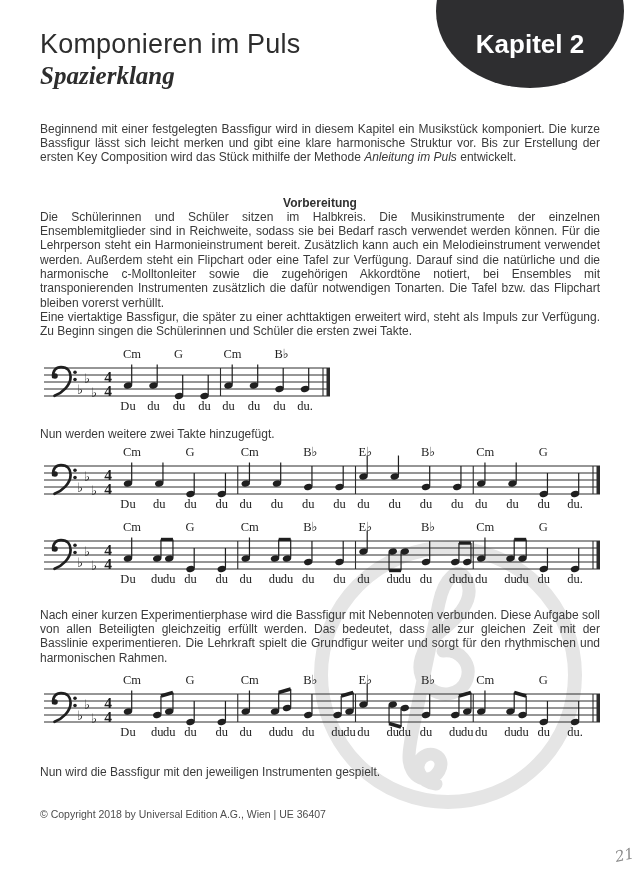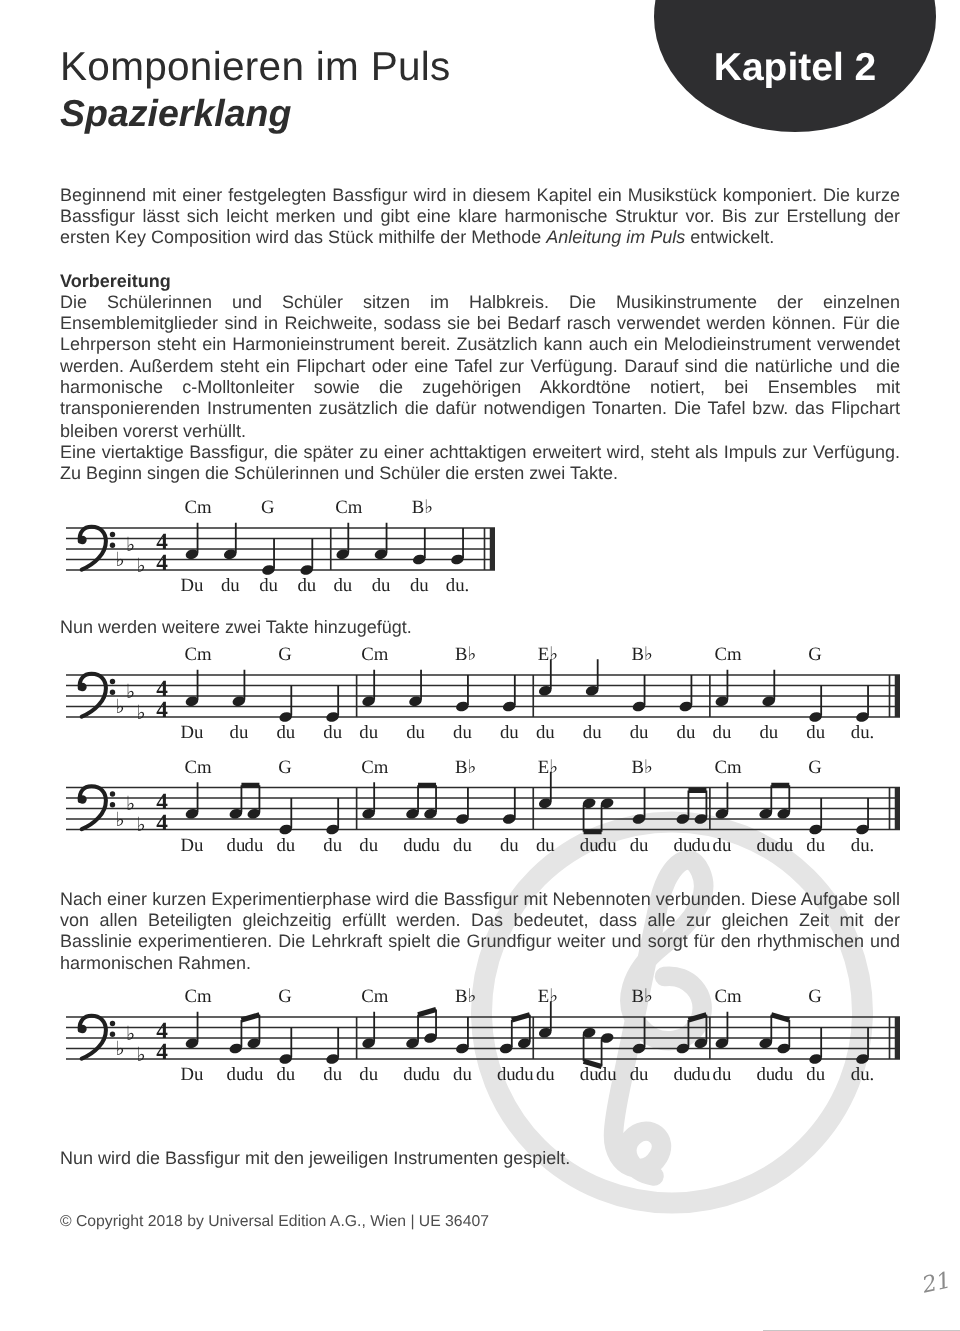--- a/index.html
+++ b/index.html
@@ -1,29 +1,29 @@
 <!DOCTYPE html>
 <html><head>
 <meta charset="utf-8">
 <style>
   html,body{margin:0;padding:0;background:#9a9a9a;}
   #page{position:relative;width:640px;height:887px;background:#ffffff;overflow:hidden;
         font-family:"Liberation Sans",sans-serif;color:#3a3a3a;}
   .content{position:relative;z-index:2;padding:0 40px;}
   .wm{position:absolute;z-index:1;left:305px;top:540px;pointer-events:none;}
   h1{font-size:27px;line-height:1.1;margin:30px 0 0 0;color:#2d2d2d;font-weight:normal;letter-spacing:.2px;}
-  .subtitle{font-size:25px;font-style:italic;font-weight:bold;color:#2d2d2d;margin-top:2px;}
+  .subtitle{font-size:25px;font-style:italic;font-weight:bold;color:#2d2d2d;margin-top:2px;font-family:Liberation Serif, serif;}
   .badge{position:absolute;z-index:3;left:436px;top:-66px;width:188px;height:154px;background:#2e2e30;
          border-radius:50%;display:flex;align-items:flex-end;justify-content:center;}
   .badge span{color:#ffffff;font-weight:bold;font-size:26px;margin-bottom:28px;}
   p{font-size:12px;line-height:14.3px;text-align:justify;margin:0;color:#3a3a3a;}
   p em{font-style:italic;}
   .h2{font-size:12px;font-weight:bold;color:#303030;margin:0;line-height:14.3px;}
   .mt-intro{margin-top:32px;}
-  .mt-vh{margin-top:14px;}
+  .mt-vh{margin-top:31px;text-align:center;}
   .mt-ih{margin-top:16px;}
   svg.staff{display:block;margin-left:2px;}
   .footer{position:absolute;z-index:2;left:40px;top:808px;font-size:10.5px;color:#4d4d4d;}
   .pagenum{position:absolute;z-index:2;right:6px;top:846px;font-size:15px;color:#8b8b8b;
            font-family:"DejaVu Serif",serif;font-style:italic;transform:rotate(-12deg);}
 </style>
 </head>
 <body>
 
 <div id="page">
@@ -374,18 +374,18 @@
         <ellipse cx="501.75" cy="50" rx="4.3" ry="3.1" fill="#1f1f1f" transform="rotate(-18 501.75 50)"></ellipse>
         <line x1="505.45" y1="49" x2="505.45" y2="29" stroke="#1f1f1f" stroke-width="1.2"></line>
         <text x="501.75" y="64" font-family="&quot;Liberation Serif&quot;,serif" font-size="12.5" font-weight="normal" text-anchor="middle" fill="#222">du</text>
         <ellipse cx="533" cy="50" rx="4.3" ry="3.1" fill="#1f1f1f" transform="rotate(-18 533 50)"></ellipse>
         <line x1="536.7" y1="49" x2="536.7" y2="29" stroke="#1f1f1f" stroke-width="1.2"></line>
         <text x="533" y="64" font-family="&quot;Liberation Serif&quot;,serif" font-size="12.5" font-weight="normal" text-anchor="middle" fill="#222">du.</text>
         <line x1="551" y1="22" x2="551" y2="50" stroke="#2c2c2c" stroke-width="1.1"></line>
         <rect x="554.5" y="22" width="3.5" height="28" fill="#2c2c2c"></rect>
       </svg>
 
-    <p style="margin-top:37px"><span>Nun wird die Bassfigur mit den jeweiligen Instrumenten gespielt.</span></p>
+    <p style="margin-top:21px"><span>Nun wird die Bassfigur mit den jeweiligen Instrumenten gespielt.</span></p>
   </div>
 
   <div class="footer">© Copyright 2018 by Universal Edition A.G., Wien | UE 36407</div>
   <div class="pagenum">21</div>
 </div>
 
 </body></html>

